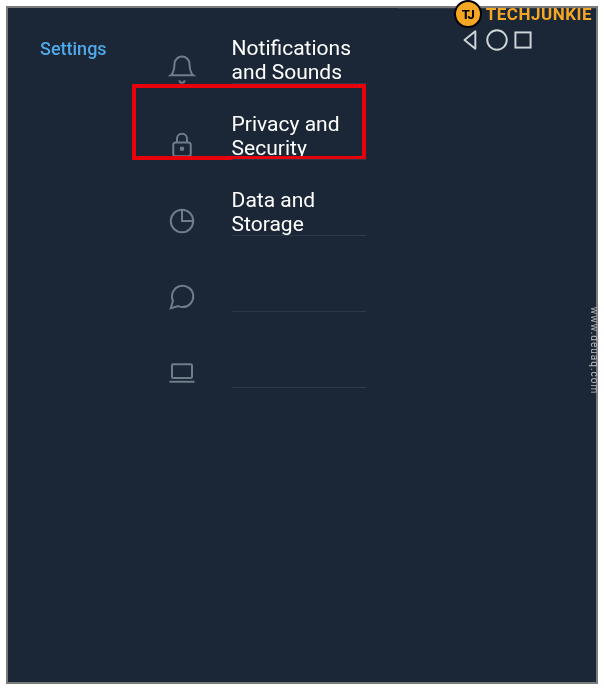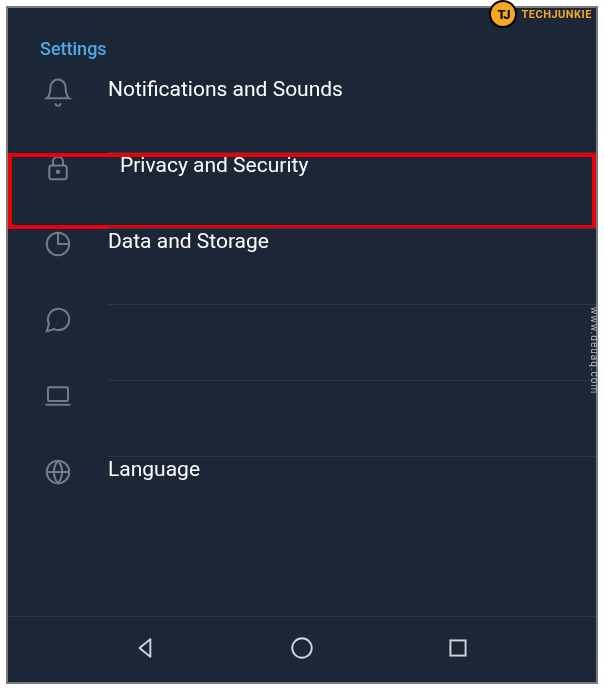--- a/index.html
+++ b/index.html
@@ -42,63 +42,63 @@
       border: 2px solid #000;
       display: flex;
       align-items: center;
       justify-content: center;
       font-weight: 800;
       font-size: 13px;
       color: #000;
       letter-spacing: -1px;
     }
     .logo-text {
-      font-size: 11px;
+      font-size: 17px;
       font-weight: 700;
       color: #f5a623;
       letter-spacing: 0.5px;
     }
     .watermark-side {
       position: absolute;
       right: -34px;
       top: 50%;
       transform: rotate(90deg);
       transform-origin: center;
       font-size: 10px;
       color: #bbb;
       letter-spacing: 1px;
       z-index: 20;
     }
     .content {
       padding: 0;
       height: 100%;
       display: flex;
-      flex-direction: column;
+      flex-direction: row;
     }
     .section-header {
       color: #4fa9e8;
       font-size: 18px;
       font-weight: 500;
       padding: 30px 0 18px 32px;
     }
     .menu-list {
       list-style: none;
       flex: 1;
     }
     .menu-item {
       display: flex;
-      align-items: flex-start;
+      align-items: flex-end;
       height: 76px;
       cursor: pointer;
       position: relative;
+      margin-left: 25px;
     }
     .menu-item.highlighted {
       outline: 4px solid #e8000b;
       outline-offset: -4px;
-      gap: 12px;
     }
     .icon-wrap {
       width: 100px;
       display: flex;
       align-items: center;
       justify-content: center;
       flex-shrink: 0;
     }
     .icon-wrap svg {
       width: 30px;
@@ -206,30 +206,20 @@
       <li class="menu-item">
         <span class="icon-wrap">
           <svg viewBox="0 0 24 24">
               <rect x="4" y="5" width="16" height="11" rx="1"></rect>
               <line x1="2" y1="19" x2="22" y2="19"></line>
             </svg>
         </span>
         <div class="divider"></div>
       </li>
 
-      <li class="menu-item">
-        <span class="icon-wrap">
-          <svg viewBox="0 0 24 24">
-              <circle cx="12" cy="12" r="9"></circle>
-              <line x1="3" y1="12" x2="21" y2="12"></line>
-              <path d="M12 3a14 14 0 0 1 0 18a14 14 0 0 1 0-18"></path>
-            </svg>
-        </span>
-        <span class="menu-label">Language</span>
-      </li>
 
     </ul>
 
     <div class="partial-header"></div>
 
     <div class="nav-bar">
       <span>
         <svg viewBox="0 0 24 24">
             <path d="M16 4 L6 12 L16 20 Z" stroke-linejoin="round"></path>
           </svg>

